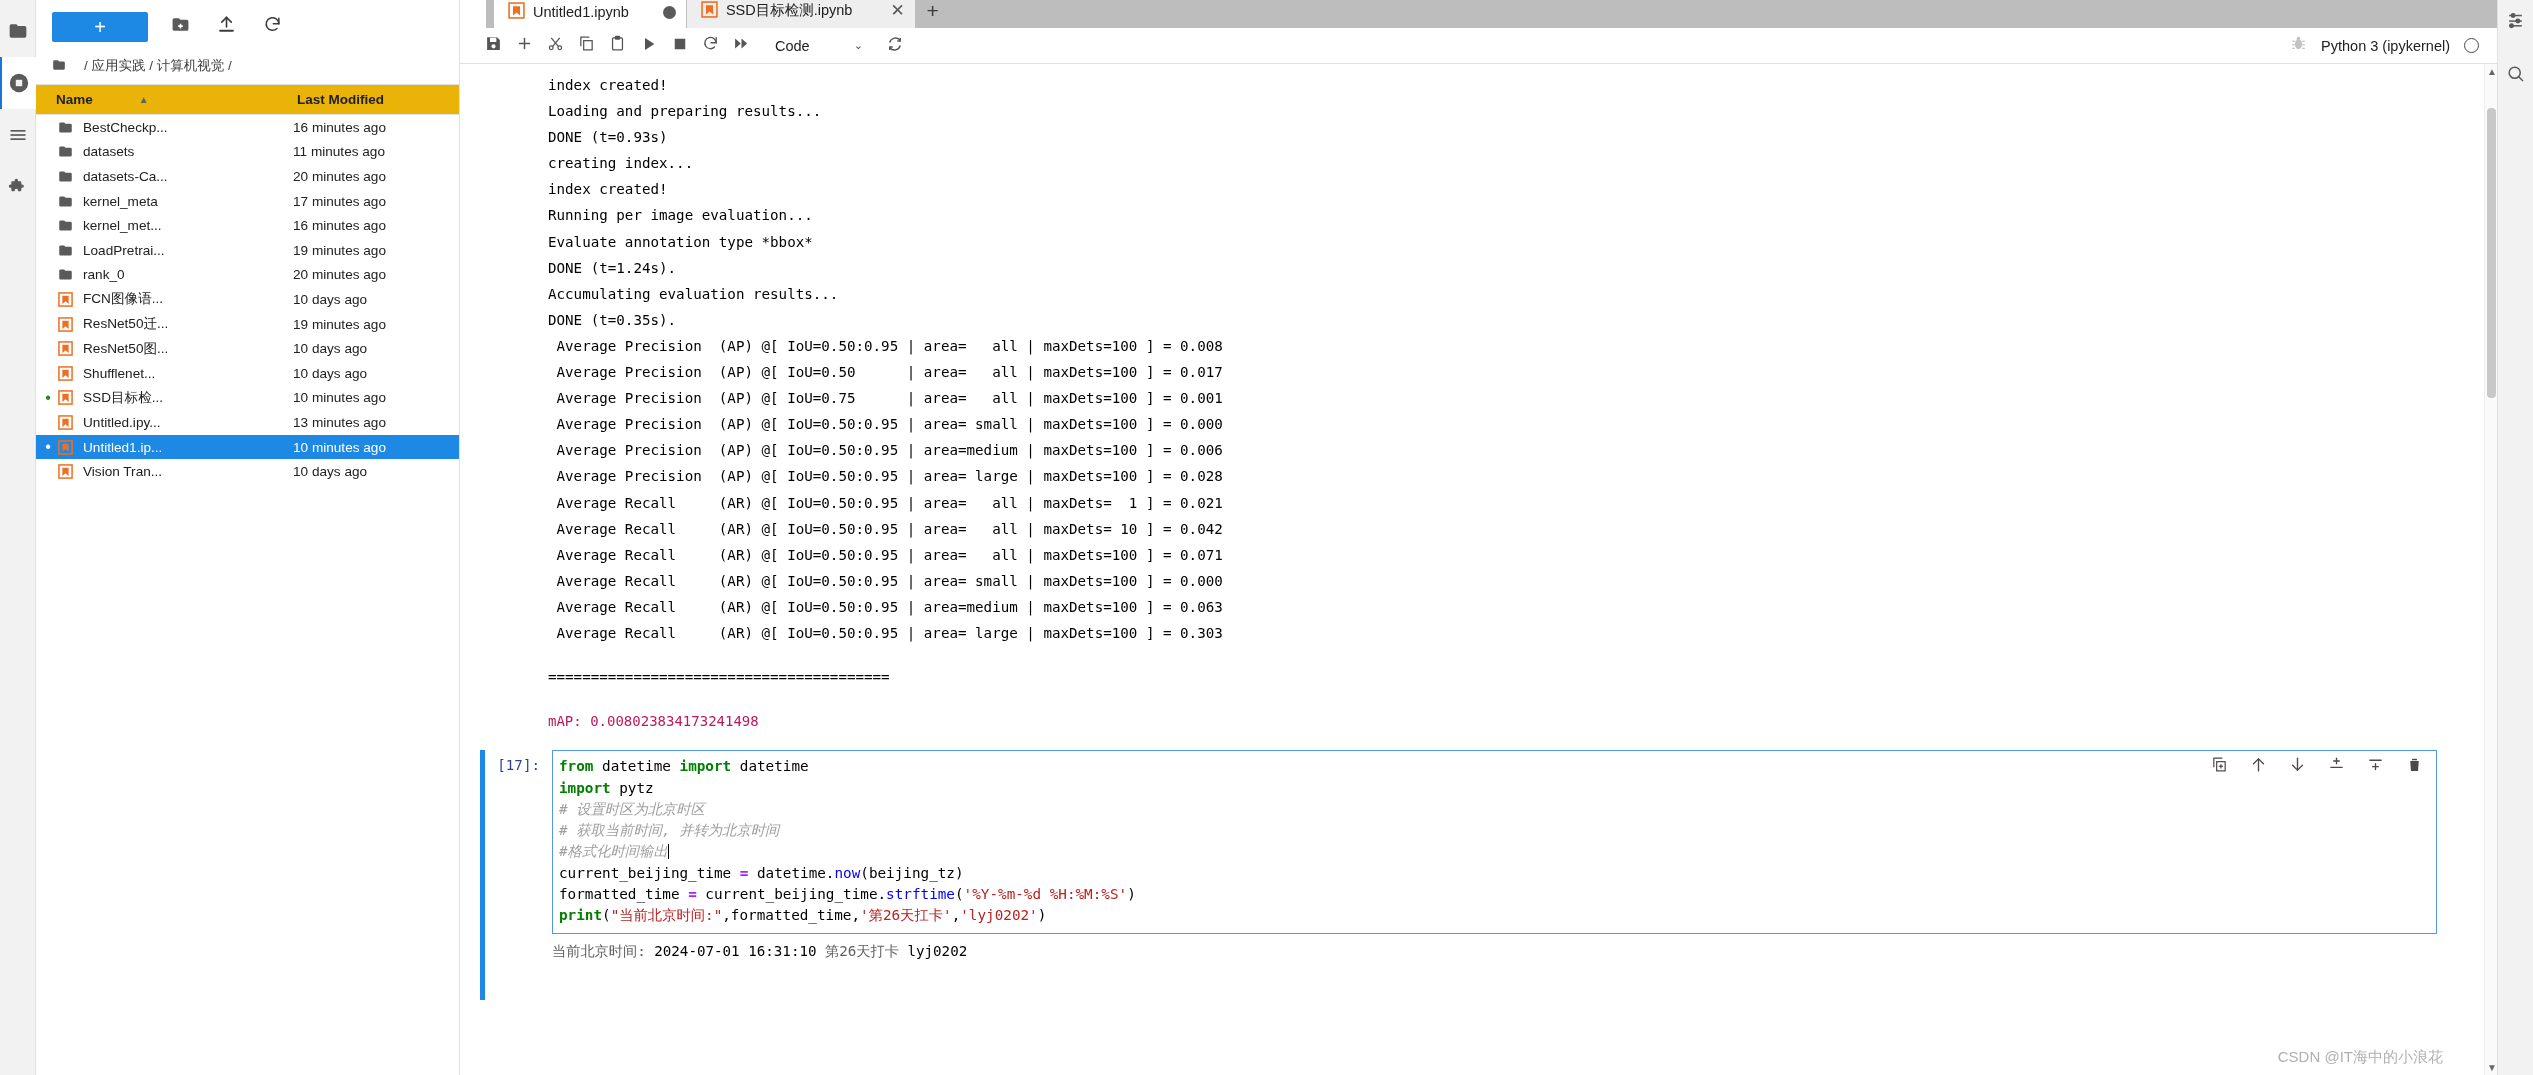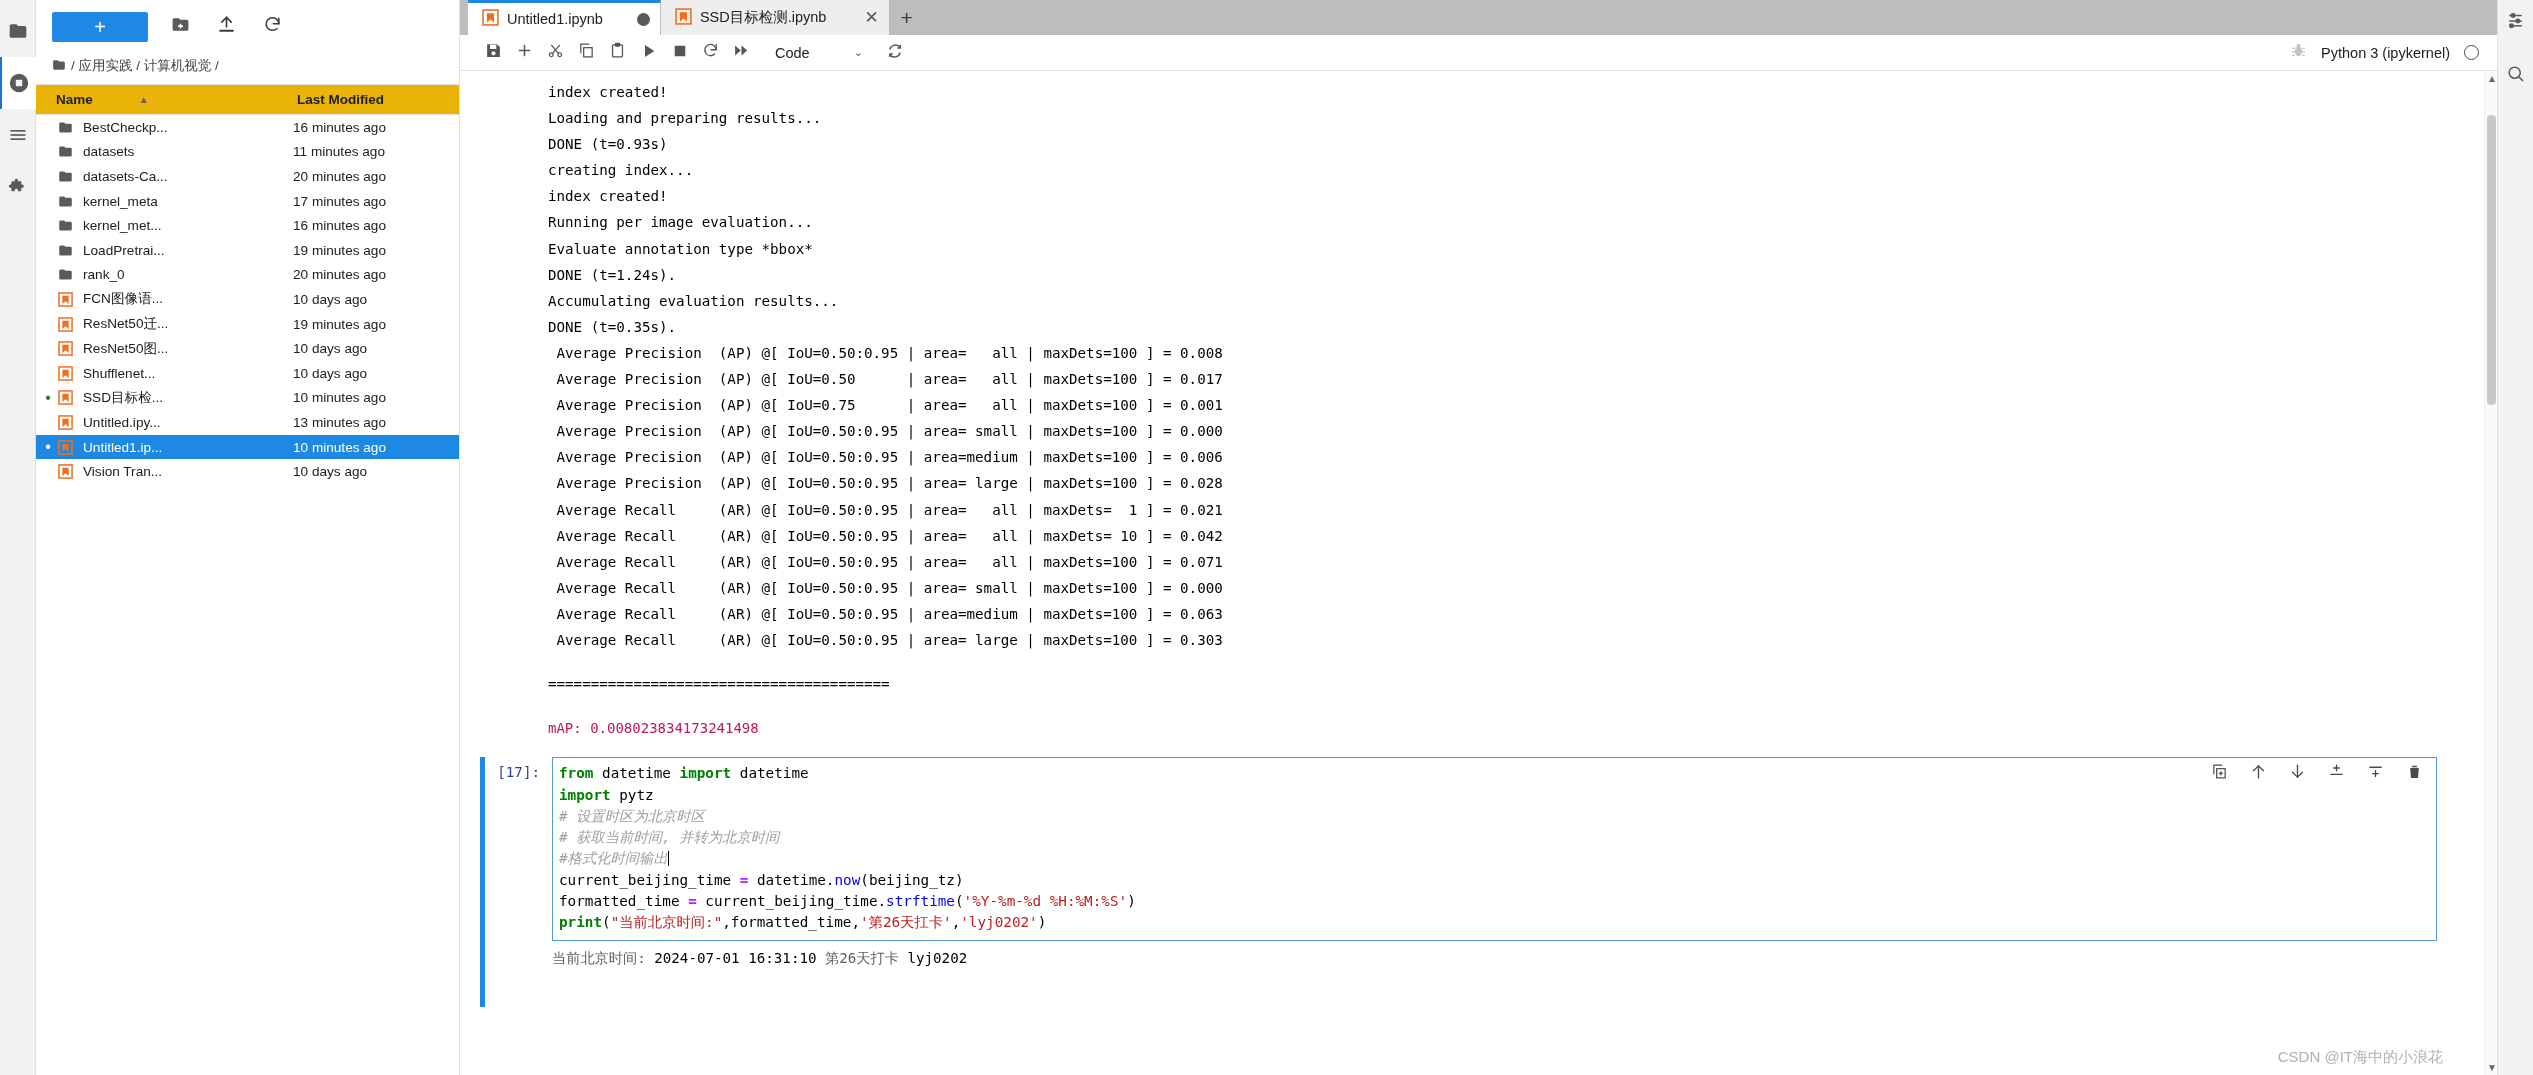--- a/index.html
+++ b/index.html
@@ -56,21 +56,21 @@
     border: 1px solid #bdbdbd; border-radius: 2px;
     height: 32px; padding: 0 8px 0 10px; background: #fff;
   }
   .filter-box input {
     flex: 1; border: none; outline: none;
     font-size: 14.5px; color: #9e9e9e;
     font-family: "Liberation Sans", sans-serif; background: transparent;
   }
   .filter-box input::placeholder { color: #9e9e9e; }
   .breadcrumb {
-    display: flex; align-items: center; gap: 5px;
+    display: flex; align-items: center; gap: 18px;
     padding: 3px 12px 9px 16px;
     font-size: 13.5px; color: #424242;
     border-bottom: 1px solid #e0e0e0;
   }
   .bc-seg { color: #424242; }
   .listing-header {
     display: flex; height: 30px; align-items: center;
     border-bottom: 1px solid #e0e0e0;
     background: #eab308; font-size: 13.5px; font-weight: bold; color: #212121;
   }
@@ -87,22 +87,22 @@
   .run-dot { width: 12px; font-size: 16px; line-height: 0; color: #616161; text-align: center; }
   .file-row.selected .run-dot { color: #ffffff; }
   .run-dot.green { color: #2e7d32; }
   .fi { width: 22px; display: flex; align-items: center; justify-content: center; margin-right: 7px; }
   .fname { flex: 1; white-space: nowrap; overflow: hidden; }
   .fmod { width: 168px; padding-left: 2px; white-space: nowrap; }
 
   
   .main { flex: 1; height: 1075px; display: flex; flex-direction: column; background: #fff; position: relative; }
   .tabbar {
-    height: 35px; background: #bdbdbd;
-    display: flex; align-items: flex-end; padding-left: 8px;
+    height: 28px; background: #bdbdbd;
+    display: flex; align-items: flex-end; padding-left: 8px; margin-left: 26px;
   }
   .tab {
     height: 35px; min-width: 180px; display: flex; align-items: center;
     gap: 8px; padding: 0 10px 0 14px; font-size: 14.5px; color: #212121;
     background: #eeeeee; cursor: pointer; position: relative;
     border-right: 1px solid #bdbdbd;
   }
   .tab.active { background: #ffffff; border-top: 3px solid #1e88e5; }
   .tab .tab-label { white-space: nowrap; }
   .tab .dirty-dot {

